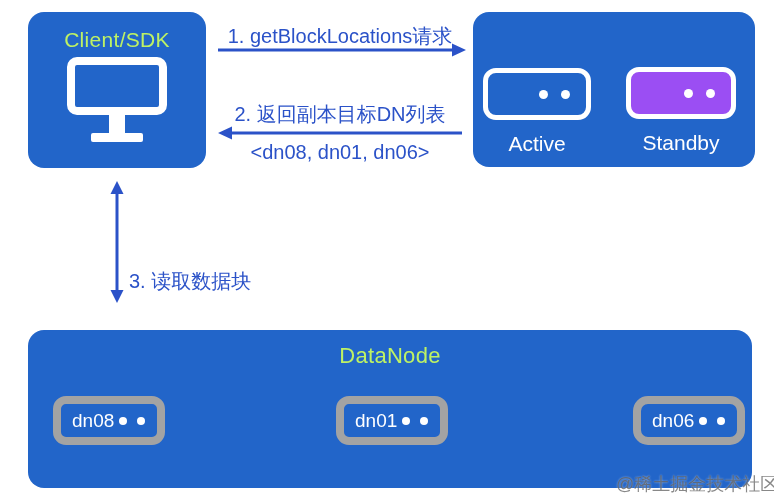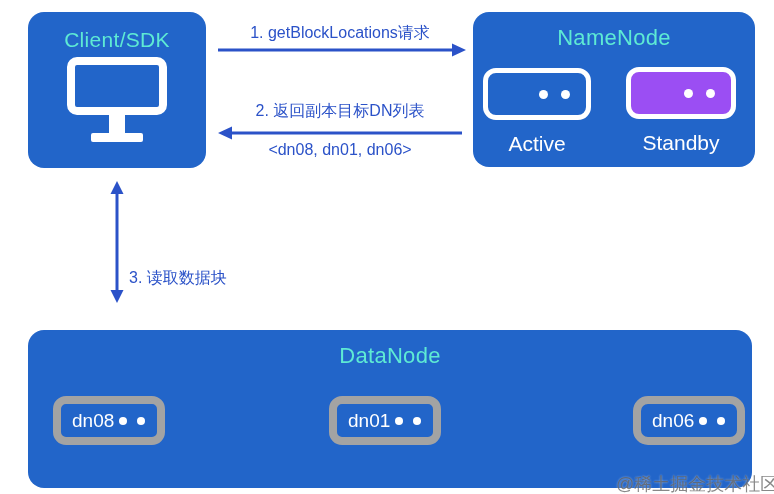--- a/index.html
+++ b/index.html
@@ -21,21 +21,21 @@
     overflow: hidden;
   }
   .box {
     position: absolute;
     background: var(--box-blue);
     border-radius: 16px;
     color: var(--node-text);
   }
   .box-title {
     text-align: center;
-    color: #5eead4;
+    color: #bef264;
     font-size: 21px;
     letter-spacing: 0.3px;
   }
   
   .client-box { left: 28px; top: 12px; width: 178px; height: 156px; }
   .client-box .box-title { padding-top: 16px; }
   .monitor-screen {
     position: absolute; left: 39px; top: 45px;
     width: 100px; height: 58px;
     border: 8px solid #ffffff; border-radius: 10px;
@@ -64,21 +64,21 @@
   .sub-label {
     position: absolute; text-align: center;
     color: #ffffff; font-size: 21px;
   }
   .active-label { left: 10px; top: 120px; width: 108px; }
   .standby-label { left: 153px; top: 119px; width: 110px; }
   
   .flow-label {
     position: absolute;
     color: var(--arrow-blue);
-    font-size: 16px;
+    font-size: 20px;
     text-align: center;
     white-space: nowrap;
   }
   .label-step1 { left: 214px; top: 23px; width: 252px; }
   .label-step2 { left: 214px; top: 101px; width: 252px; }
   .label-step2-sub { left: 214px; top: 141px; width: 252px; }
   .label-step3 { left: 129px; top: 236px; text-align: left; margin-top: 32px; }
   .arrow-svg { position: absolute; color: var(--arrow-blue); }
   .arrow-right-svg { left: 218px; top: 43px; }
   .arrow-left-svg { left: 218px; top: 126px; }
@@ -87,21 +87,21 @@
   .datanode-box { left: 28px; top: 330px; width: 724px; height: 158px; }
   .datanode-box .box-title { padding-top: 13px; font-size: 22px; }
   .dn-node {
     position: absolute; top: 66px;
     width: 112px; height: 49px;
     border: 8px solid #a3a3a3; border-radius: 13px;
     display: flex; align-items: center;
     padding: 0 12px 0 11px;
   }
   .dn-node-1 { left: 25px; }
-  .dn-node-2 { left: 301px; }
+  .dn-node-2 { left: 308px; }
   .dn-node-3 { left: 605px; border-radius: 15px; }
   .dn-label { color: #ffffff; font-size: 19px; }
   .dn-dots { margin-left: auto; display: flex; gap: 10px; align-items: center; }
   .dn-dot { width: 8px; height: 8px; border-radius: 50%; background: #ffffff; }
   
   .watermark {
     position: absolute; left: 616px; top: 472px;
     font-size: 18px;
     color: rgba(90, 90, 90, 0.72);
     text-shadow: 0 0 2px rgba(255,255,255,0.55);
@@ -117,21 +117,20 @@
   <div class="box client-box">
     <div class="box-title">Client/SDK</div>
     <div>
       <div class="monitor-screen"></div>
       <div class="monitor-neck"></div>
       <div class="monitor-base"></div>
     </div>
   </div>
 
   <div class="box namenode-box">
-    <div class="box-title">NameNode</div>
     <div class="subnode subnode-active">
       <span class="dot"></span>
       <span class="dot"></span>
     </div>
     <div class="subnode subnode-standby">
       <span class="dot"></span>
       <span class="dot"></span>
     </div>
     <div class="sub-label standby-label">Standby</div>
     <div class="sub-label active-label">Active</div>

